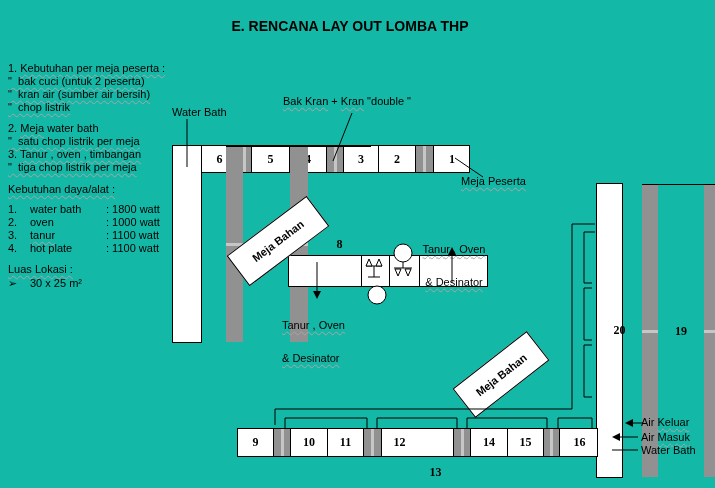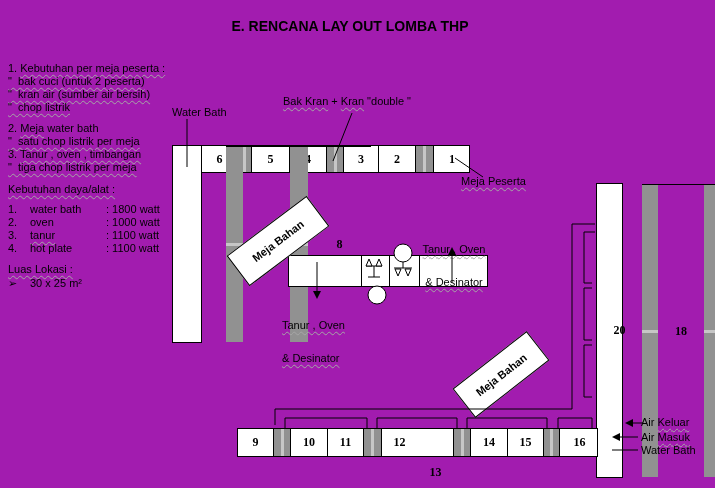--- a/index.html
+++ b/index.html
@@ -1,16 +1,16 @@
 <!DOCTYPE html>
 <html style="--sink: #919191; --stripe: #c6c6c6; --squig: #a6a6a6;"><head>
 <meta charset="utf-8">
 <style>
   html,body{margin:0;padding:0;background:#fff;}
-  #canvas{position:relative;width:715px;height:488px;background:#a21caf;overflow:hidden;
+  #canvas{position:relative;width:715px;height:488px;background:#14b8a6;overflow:hidden;
           font-family:"Liberation Sans",sans-serif;color:#000;}
   .abs{position:absolute;}
   #title{left:0;top:18px;width:700px;text-align:center;font-size:14px;font-weight:bold;white-space:pre;}
   
   #notes{left:8px;top:62px;font-size:11px;line-height:13px;white-space:pre;}
   .nline{white-space:pre;}
   .w{text-decoration-line:underline;text-decoration-style:wavy;text-decoration-color:var(--squig);
      text-decoration-thickness:1px;text-underline-offset:2px;}
   .prow{display:flex;white-space:pre;}
   .prow .pno{width:22px;}
@@ -81,21 +81,21 @@
       <div class="cell sink sep" style="flex: 0 0 18px;">
         <div class="stripe"></div>
       </div>
       <div class="cell table sep" style="flex: 0 0 63px;">8</div>
     </div>
   <div class="bench v" style="left: 596px; top: 183px; width: 27px; height: 295px;">
       <div class="cell table" style="flex: 0 0 45px;">20</div>
       <div class="cell sink sep" style="flex: 0 0 16px;">
         <div class="stripe"></div>
       </div>
-      <div class="cell table sep" style="flex: 0 0 46px;">18</div>
+      <div class="cell table sep" style="flex: 0 0 46px;">19</div>
       <div class="cell sink sep" style="flex: 0 0 18px;">
         <div class="stripe"></div>
       </div>
       <div class="cell table sep" style="flex: 0 0 45px; margin-top: 28px;">18</div>
       <div class="cell sink sep" style="flex: 0 0 19px;">
         <div class="stripe"></div>
       </div>
       <div class="cell table sep" style="flex: 0 0 45px;">17</div>
       <div class="cell sink sep" style="flex: 0 0 18px;">
         <div class="stripe"></div>

